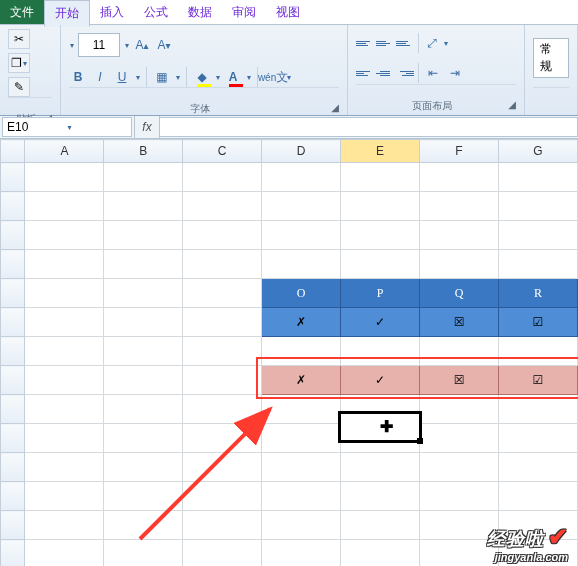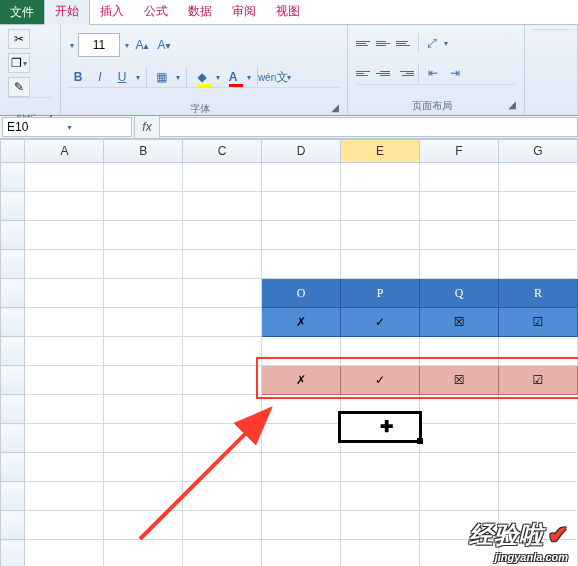--- a/index.html
+++ b/index.html
@@ -1,17 +1,17 @@
 <!DOCTYPE html>
 <html><head>
 <meta charset="utf-8">
 <style>
 html,body{margin:0;padding:0;font-family:"Microsoft YaHei","SimSun",sans-serif;font-size:12px;background:#fff;width:578px;height:566px;overflow:hidden}
-.tabs{display:flex;align-items:flex-end;background:#fff;border-bottom:1px solid #b5c5d6;height:24px}
-.tab{padding:4px 10px;color:#be185d}
+.tabs{display:flex;align-items:flex-start;background:#fff;border-bottom:1px solid #b5c5d6;height:24px}
+.tab{padding:4px 10px;color:#6d28d9}
 .tab.file{background:#217346;color:#fff;height:16px;display:flex;align-items:center}
 .tab.active{background:#e6eef7;border:1px solid #b5c5d6;border-bottom:1px solid #e6eef7;margin-bottom:-1px}
 .ribbon{background:linear-gradient(#eef3f8,#dfe9f5);display:flex;border-bottom:1px solid #8ba4c2;height:90px}
 .group{border-right:1px solid #c4d2e2;padding:4px 8px 2px;display:flex;flex-direction:column;justify-content:space-between}
 .group-top{display:flex;align-items:center;gap:6px;flex:1}
 .group-label{text-align:center;color:#5a6b7d;font-size:10px;padding-top:14px;border-top:1px solid #d0dbe8}
 .group-label .dl{float:right;color:#5a6b7d}
 .iconbtn{width:18px;height:18px;display:inline-flex;align-items:center;justify-content:center;color:#3b6ea5}
 .sep{width:1px;background:#c4d2e2;height:20px;margin:0 2px}
 .fontbox select,.fontbox input{border:1px solid #abc;background:#fff;height:20px;font-size:12px}
@@ -48,21 +48,21 @@
 .pinkrow td.pc{background:#e8b2ac;border:1px solid #b07068 !important}
 .redbox{position:absolute;border:2px solid #ff3b30;pointer-events:none}
 
 .activecell{position:absolute;border:3px solid #000;background:#fff;pointer-events:none}
 .activecell .handle{position:absolute;right:-4px;bottom:-4px;width:6px;height:6px;background:#000}
 .cursor-plus{position:absolute;font-size:16px;font-weight:bold;color:#000;pointer-events:none}
 
 .arrow{position:absolute;pointer-events:none}
 
 .watermark{position:absolute;right:10px;bottom:6px;color:#fff;font-weight:bold;text-align:right;text-shadow:-1px -1px 0 #333,1px -1px 0 #333,-1px 1px 0 #333,1px 1px 0 #333}
-.watermark .big{font-size:24px;font-style:italic;letter-spacing:1px}
+.watermark .big{font-size:18px;font-style:italic;letter-spacing:1px}
 .watermark .check{color:#ff3b30;font-size:24px;margin-left:4px}
 .watermark .url{font-size:11px;font-style:italic;display:block}
 
 .numfmt{display:flex;align-items:center;gap:2px}
 .numfmt .box{border:1px solid #abc;background:#fff;padding:2px 6px}
 .alignbtns{display:flex;gap:2px}
 .alignbtns .ab{width:18px;height:18px;display:flex;flex-direction:column;justify-content:center;gap:1px}
 .alignbtns .ab span{height:1px;background:#3b6ea5;display:block}
 .indent{display:flex;gap:2px}
 .indent .ib{width:20px;height:18px;display:flex;align-items:center;justify-content:center;color:#3b6ea5}
@@ -174,20 +174,23 @@
         <div class="indent">
           <div class="ib">⇤</div>
           <div class="ib">⇥</div>
         </div>
       </div>
     </div>
     <div class="group-label"><span>页面布局</span><span class="dl">◢</span></div>
   </div>
 
   <div class="group" style="flex:1">
+    <div class="group-top numfmt">
+      <div class="box">常规</div>
+    </div>
     <div class="group-label">&nbsp;</div>
   </div>
 </div>
 
 <div class="fxbar">
   <div class="namebox">
     <span>E10</span>
     <span class="dropdown-caret">▾</span>
   </div>
   <div class="fxicon">fx</div>

